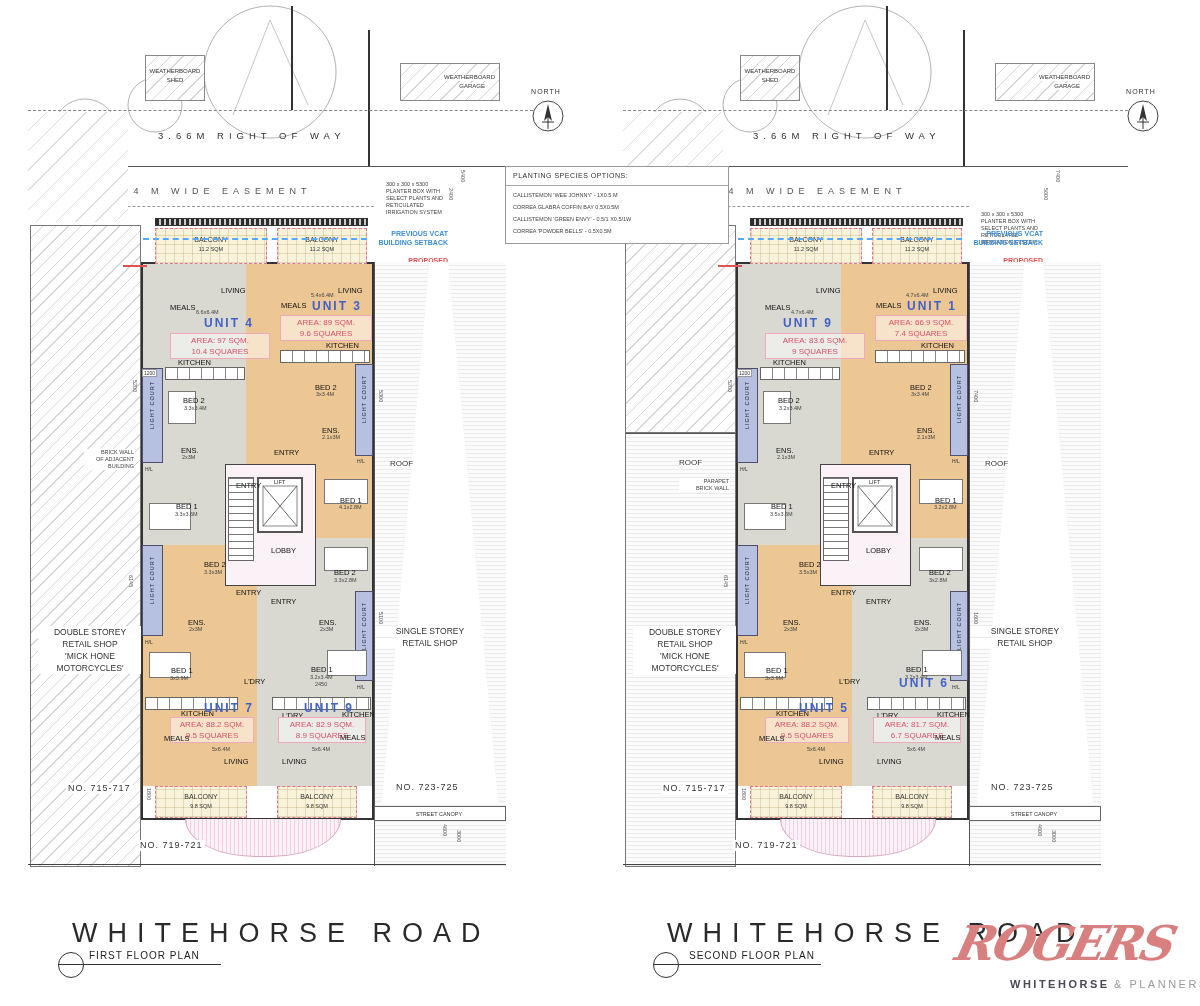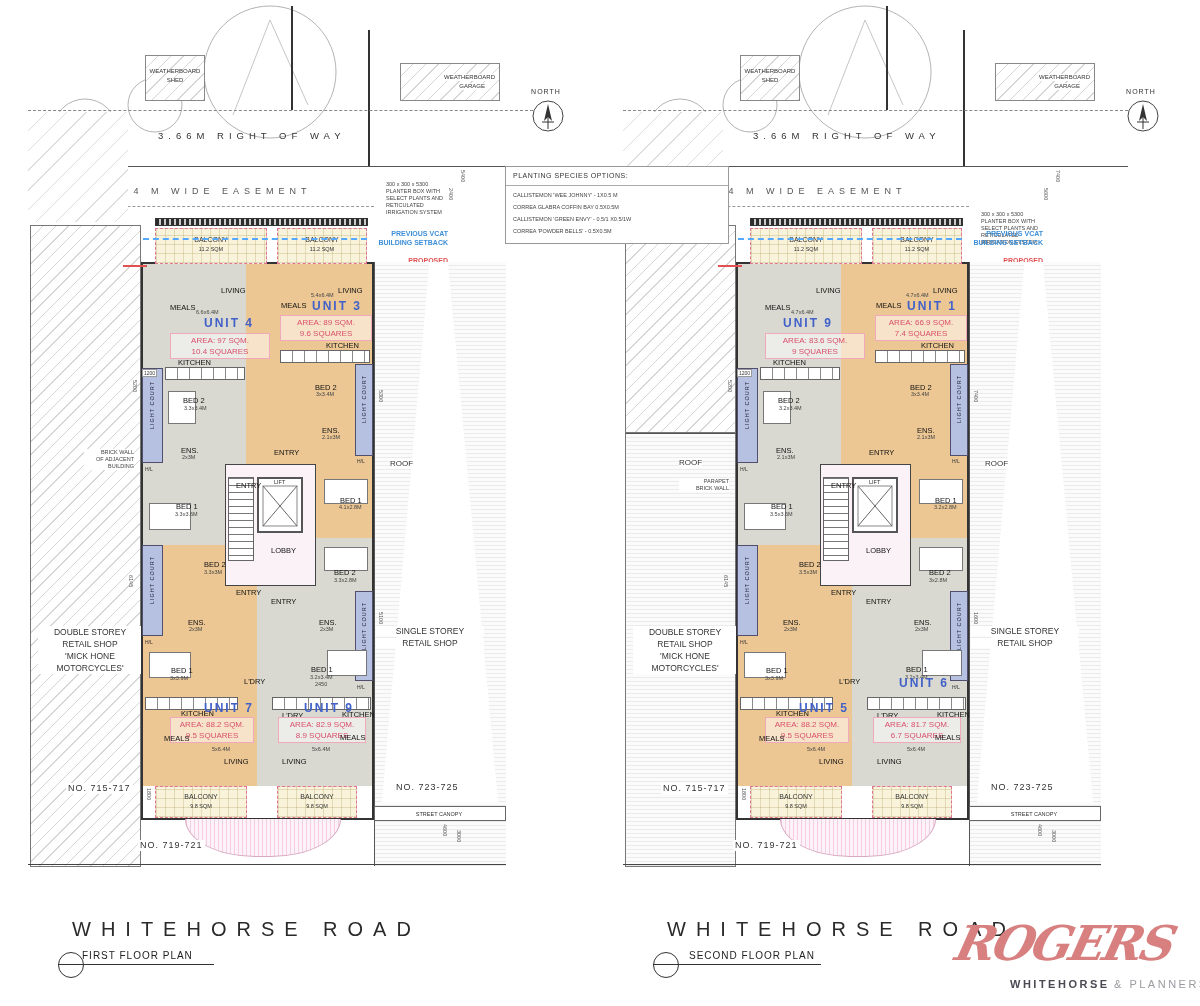--- a/index.html
+++ b/index.html
@@ -27,21 +27,21 @@
 .lctxt{position:absolute;writing-mode:vertical-rl;transform:rotate(180deg);font-size:5.5px;color:#1d2238;letter-spacing:1px}
 .tan{background:#ecc794}
 .grey{background:#d9d9d1}
 .counter{position:absolute;border:1px solid #666;background:repeating-linear-gradient(90deg,#fff 0 11px,#8a8a8a 11px 12px)}
 .bed{position:absolute;border:1px solid #777;background:#fff}
 .stairs{position:absolute;border:1px solid #666;background-color:#fff;background-image:repeating-linear-gradient(180deg,#777 0 1px,transparent 1px 7px)}
 .pstrip{position:absolute;height:8px;border:1px solid #333;background:repeating-linear-gradient(90deg,#2c2c2c 0 3px,#c9c9c9 3px 5px)}
 .canopy{position:absolute;border:1px solid #d8a8c0;border-top:none;background:repeating-linear-gradient(90deg,#f4cfe2 0 1px,#fdf2f8 1px 4px);border-radius:0 0 45% 45%/0 0 100% 100%}
 .bluetxt{color:#3d8fd8;font-size:7px;font-weight:bold;line-height:9px}
 .redtxt{color:#e05252;font-size:7px;font-weight:bold;line-height:9px}
-.roadlbl{position:absolute;font-size:20px;letter-spacing:10px;color:#2a2a2a;white-space:nowrap}
+.roadlbl{position:absolute;font-size:27px;letter-spacing:10px;color:#2a2a2a;white-space:nowrap}
 .ptitle{position:absolute;font-size:10px;letter-spacing:1px;color:#222;border-bottom:1.5px solid #333;padding-bottom:3px;width:132px;white-space:nowrap}
 .big9{font-size:9px;letter-spacing:1px;background:#fff;padding:0 2px}
 </style>
 </head>
 <body>
 
 <div id="canvas">
 
 <div class="plan" id="plan0">
   <svg class="abs" style="left:0;top:0" width="345" height="172">
@@ -254,21 +254,21 @@
   <div class="vdim" style="left:350px;top:390px">5300</div>
   <div class="vdim" style="left:350px;top:612px">5100</div>
   <div class="vdim" style="left:118px;top:788px">1800</div>
   <div class="vdim" style="left:414px;top:824px">4600</div>
   <div class="vdim" style="left:428px;top:830px">3000</div>
   <div class="lbl" style="left:114px;top:369px;font-size:5px;background:#fff;border:1px solid #999;padding:0 1px">1200</div>
 
   <div class="roadlbl" style="left:44px;top:918px">WHITEHORSE ROAD</div>
   <div class="abs" style="left:30px;top:952px;width:26px;height:26px;border:1.5px solid #333;border-radius:50%"></div>
   <div class="abs" style="left:30px;top:964px;width:36px;border-top:1px solid #333"></div>
-  <div class="ptitle" style="left:54px;top:950px">FIRST FLOOR PLAN</div>
+  <div class="ptitle" style="left:61px;top:950px">FIRST FLOOR PLAN</div>
 </div>
 
 <div class="plan" id="plan1">
   <svg class="abs" style="left:0;top:0" width="345" height="172">
         <circle cx="242" cy="72" r="66" fill="none" stroke="#b3b3b3"></circle>
         <circle cx="127" cy="105" r="27" fill="none" stroke="#b3b3b3"></circle>
         <circle cx="57" cy="131" r="32" fill="none" stroke="#b3b3b3"></circle>
         <line x1="242" y1="20" x2="205" y2="115" stroke="#c6c6c6"></line>
         <line x1="242" y1="20" x2="280" y2="105" stroke="#c6c6c6"></line>
       </svg>

